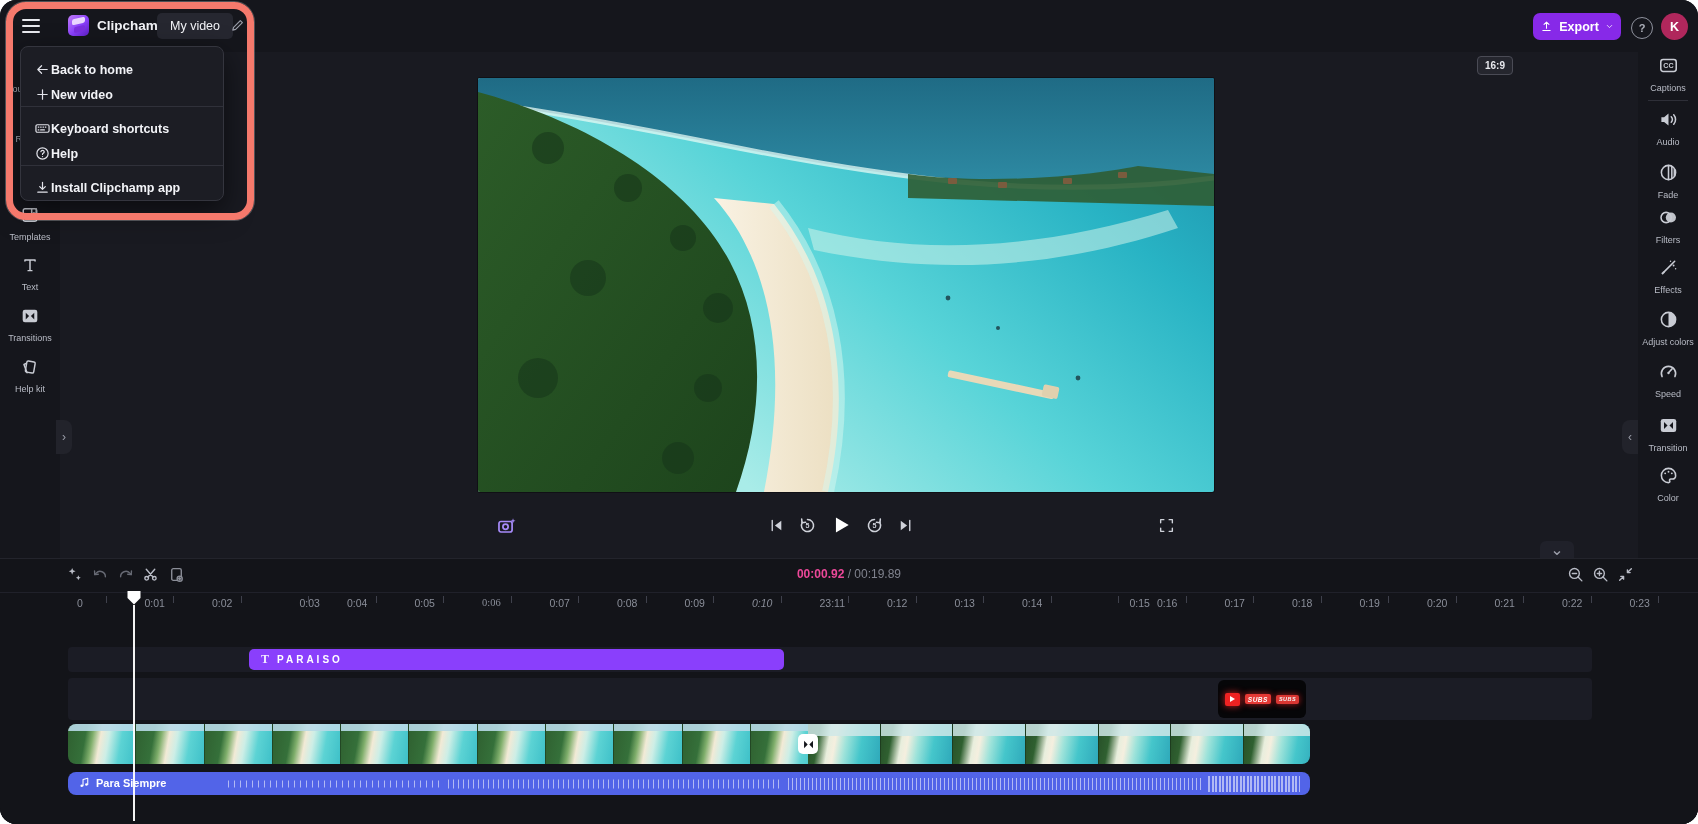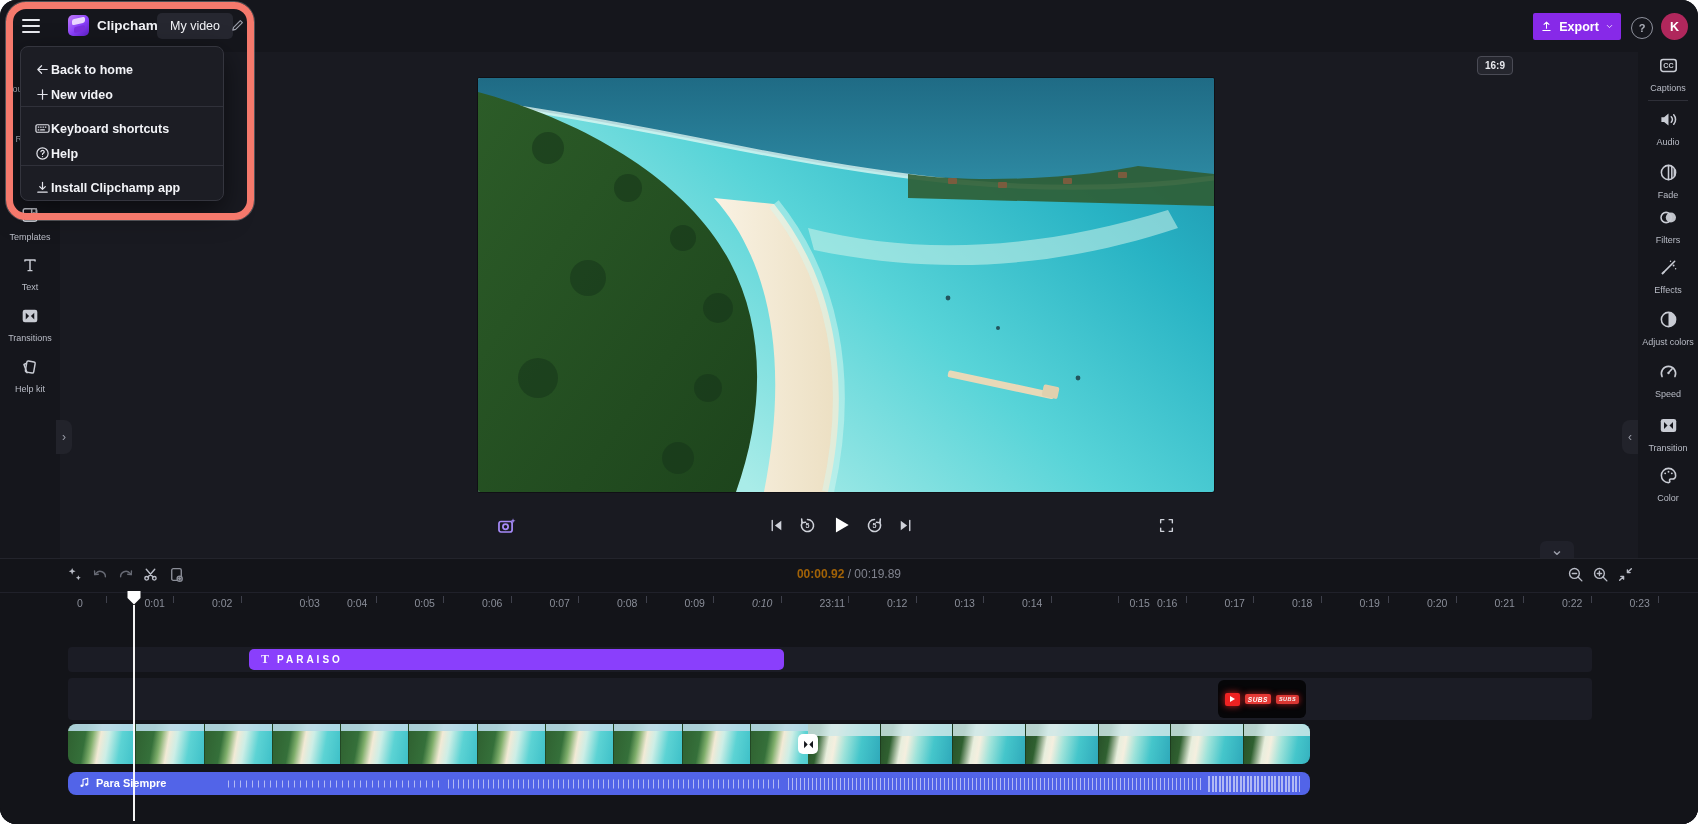--- a/index.html
+++ b/index.html
@@ -10,21 +10,21 @@
   .hamburger{position:absolute;left:22px;top:16px;width:18px;height:20px;display:flex;flex-direction:column;justify-content:center;gap:4px;cursor:pointer;}
   .hamburger i{display:block;height:2px;background:#e8e9ee;border-radius:1px;}
   .logo{position:absolute;left:68px;top:15px;width:21px;height:21px;border-radius:5px;
         background:linear-gradient(135deg,#c07df7 0%,#8a3ffc 55%,#5d1ec2 100%);overflow:hidden;}
   .logo:before{content:"";position:absolute;left:4px;top:3px;width:13px;height:6px;background:#e9d5ff;transform:skewY(-12deg);border-radius:2px;}
   .logo:after{content:"";position:absolute;left:6px;top:11px;width:11px;height:6px;background:#7c2fe0;transform:skewY(-12deg);border-radius:2px;}
   .brand{position:absolute;left:97px;top:18px;font-size:13.5px;font-weight:700;color:#f2f3f7;}
   .proj-chip{position:absolute;left:157px;top:13px;height:26px;background:#262730;border-radius:5px;
              display:flex;align-items:center;padding:0 13px;font-size:12.5px;color:#f2f3f7;}
   .pencil{position:absolute;left:230px;top:18px;color:#9a9da8;}
-  .export-btn{position:absolute;left:1533px;top:13px;width:88px;height:27px;border-radius:2px;display:flex;align-items:center;
+  .export-btn{position:absolute;left:1533px;top:13px;width:88px;height:27px;border-radius:7px;display:flex;align-items:center;
               justify-content:center;gap:6px;font-size:12.5px;font-weight:700;color:#fff;cursor:pointer;}
   .help-top{position:absolute;left:1631px;top:17px;width:20px;height:20px;border:1.6px solid #8e919c;border-radius:50%;
             display:flex;align-items:center;justify-content:center;font-size:11px;font-weight:700;color:#aeb1bb;}
   .avatar{position:absolute;left:1661px;top:13px;width:27px;height:27px;border-radius:50%;display:flex;align-items:center;
           justify-content:center;font-size:12.5px;font-weight:700;color:#fff;}
   
   .rail{position:absolute;top:52px;bottom:0;width:60px;background:#15161c;}
   .rail-left{left:0;}
   .rail-right{right:0;}
   .side-item{position:absolute;left:0;width:60px;text-align:center;cursor:pointer;color:#c9ccd4;}
@@ -43,21 +43,21 @@
   .aspect-badge{position:absolute;left:1477px;top:56px;background:#25262e;border:1px solid #4a4b55;border-radius:4px;
                 padding:3px 7px;font-size:10px;font-weight:700;color:#e8e9ee;}
   .ctl{position:absolute;color:#cfd2da;cursor:pointer;}
   .ctl-group{position:absolute;left:768px;top:514px;display:flex;gap:13px;align-items:center;color:#cfd2da;}
   .ctl-group .play{color:#ffffff;}
   
   .timeline{position:absolute;left:0;top:558px;right:0;bottom:0;background:#131419;border-top:1px solid #23242c;}
   .tl-toolbar{position:absolute;left:0;top:0;right:0;height:33px;border-bottom:1px solid #20212a;}
   .tl-icon{position:absolute;top:7px;cursor:pointer;}
   .tl-time{position:absolute;left:0;right:0;top:8px;text-align:center;font-size:12px;color:#80838e;}
-  .tl-time b{color:#a16207;font-weight:700;}
+  .tl-time b{color:#ec4899;font-weight:700;}
   .ruler{position:absolute;left:0;top:34px;right:0;height:22px;}
   .ruler span{position:absolute;top:4px;font-size:10.5px;color:#8a8e99;}
   .ruler i{position:absolute;top:3px;width:1px;height:7px;background:#3f414c;}
   .lane{position:absolute;left:68px;width:1524px;background:#1b1c25;border-radius:4px;}
   .lane-text{top:88px;height:25px;}
   .lane-sticker{top:119px;height:42px;}
   .clip-text{position:absolute;left:249px;top:90px;width:523px;height:21px;background:#8a3ffc;border-radius:5px;
              display:flex;align-items:center;padding-left:12px;gap:8px;cursor:pointer;}
   .clip-text .tglyph{font-family:"Liberation Serif",serif;font-size:12px;font-weight:700;color:rgba(255,255,255,.9);}
   .clip-text .tlabel{font-size:10px;font-weight:700;letter-spacing:3px;color:#fff;}
@@ -386,21 +386,21 @@
         <span style="left: 144.5px;">0:01</span>
         <i style="left: 173.25px;"></i>
         <span style="left: 212px;">0:02</span>
         <i style="left: 240.75px;"></i>
         <span style="left: 279.5px; padding-left: 20px;">0:03</span>
         <i style="left: 308.25px;"></i>
         <span style="left: 347px;">0:04</span>
         <i style="left: 375.75px;"></i>
         <span style="left: 414.5px;">0:05</span>
         <i style="left: 443.25px;"></i>
-        <span style="left: 482px;">0:06</span>
+        <span style="left: 482px; font-family: Liberation Serif, serif;">0:06</span>
         <i style="left: 510.75px;"></i>
         <span style="left: 549.5px;">0:07</span>
         <i style="left: 578.25px;"></i>
         <span style="left: 617px;">0:08</span>
         <i style="left: 645.75px;"></i>
         <span style="left: 684.5px;">0:09</span>
         <i style="left: 713.25px;"></i>
         <span style="left: 752px; font-style: italic;">0:10</span>
         <i style="left: 780.75px;"></i>
         <span style="left: 819.5px;">23:11</span>

